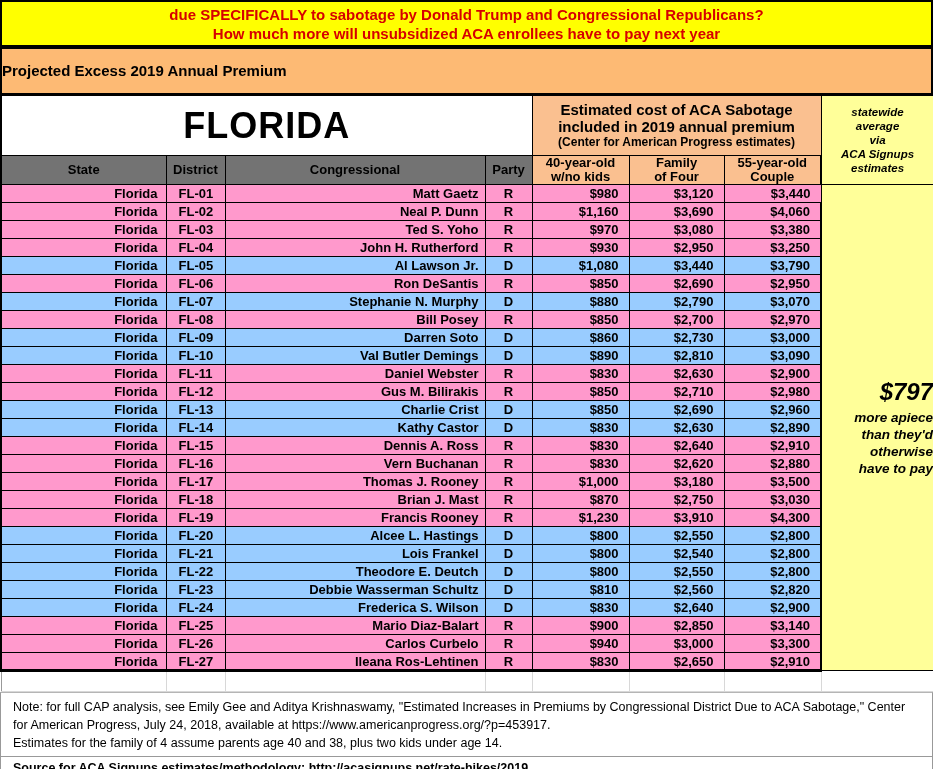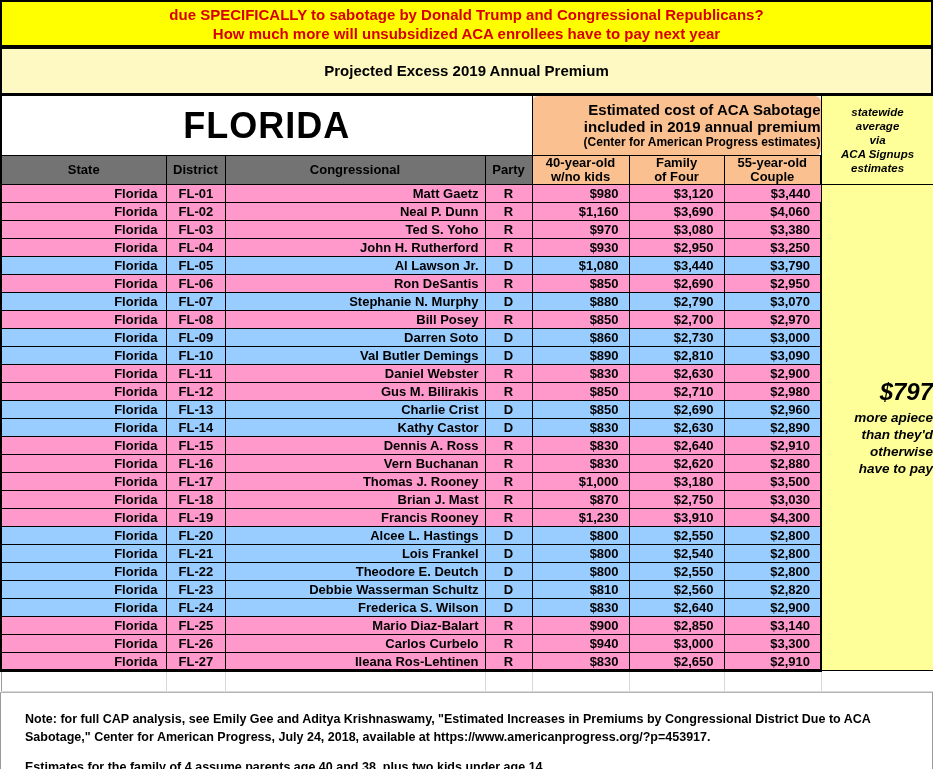--- a/index.html
+++ b/index.html
@@ -9,33 +9,33 @@
   
   .banner {
     height:47px; background:var(--yellow_banner,#ffff00);
     border:2px solid #000; display:flex; flex-direction:column;
     justify-content:center; text-align:center;
   }
   .banner .line { color:var(--red_text,#d60000); font-weight:bold; font-size:15px; line-height:19px; }
 
   
   .subtitle {
-    height:48px; background:#fef9c3; border:2px solid #000; border-top:2px solid #000;
-    display:flex; flex-direction:column; justify-content:center; text-align:center;gap:47px;
+    height:48px; background:#fdba74; border:2px solid #000; border-top:2px solid #000;
+    display:flex; flex-direction:column; justify-content:center; gap:47px;
   }
   .subtitle .line { font-weight:bold; font-size:15px; line-height:20px; color:#000; }
 
   
   table.main { border-collapse:collapse; table-layout:fixed; width:933px; }
   table.main td { border:1px solid #000; overflow:hidden; }
 
   .title-row td { border:2px solid #000; }
   .florida-cell { background:#fff; height:60px; text-align:center; vertical-align:middle;
                   font-size:36px; font-weight:bold; letter-spacing:1px; }
-  .sabotage-cell { background:var(--orange,#fac090); text-align:right; vertical-align:middle;border-radius:6px; }
+  .sabotage-cell { background:var(--orange,#fac090); text-align:center; vertical-align:middle; }
   .sabotage-cell .l1 { font-weight:bold; font-size:15px; line-height:17px; }
   .sabotage-cell .l3 { font-weight:bold; font-size:12px; line-height:15px; }
   .statewide-hdr { background:var(--yellow_light,#ffff99); text-align:center; vertical-align:middle;
                    font-style:italic; font-weight:bold; font-size:11.5px; line-height:14px;
                    border:2px solid #000; }
 
   .colhdr-row td { background:#737373; height:29px; font-weight:bold; font-size:13px;
                    text-align:center; vertical-align:middle; white-space:pre-line; line-height:14px;
                    border-bottom:2px solid #000; }
   .colhdr-row td.orange { background:var(--orange,#fac090); }
@@ -62,21 +62,21 @@
   .statewide-cell .cap-line { font-size:13.5px; line-height:17px; }
 
   tr.empty-row { height:21px; }
   tr.empty-row td { background:#fff; border:1px solid #d8d8d8; border-top:none; }
   tr.empty-row td:first-child { border-left:1px solid #999; }
   tr.empty-row td:last-child { border-right:1px solid #999; }
 
   
   .notes { min-height:56px; padding:6px 10px 4px 12px; font-size:12.5px; line-height:1.42;
            color:#000; border-top:1px solid #b5b5b5; border-left:1px solid #999; border-right:1px solid #999; }
-  .notes .note-line { margin:12px;font-weight:bold; }
+  .notes .note-line { margin:0; }
   .source-row { padding:4px 10px 3px 12px; font-weight:bold; font-size:12.5px;
                 border-top:1px solid #999; border-bottom:2px solid #555;
                 border-left:1px solid #999; border-right:1px solid #999; }
 </style>
 </head>
 <body>
 
 <div class="page">
 
   <div class="banner">

